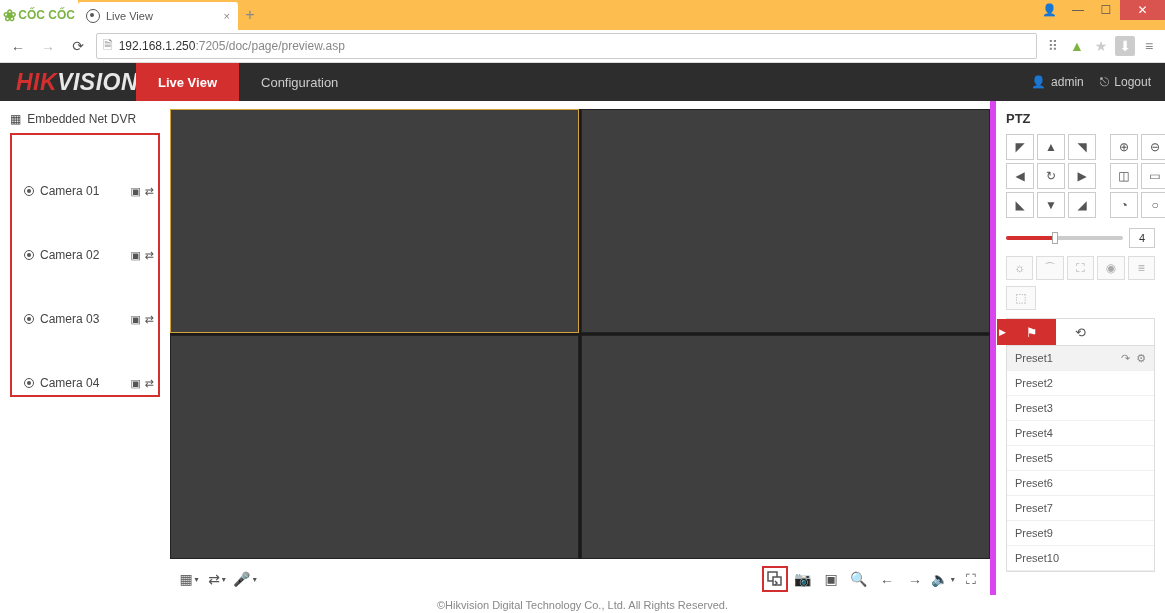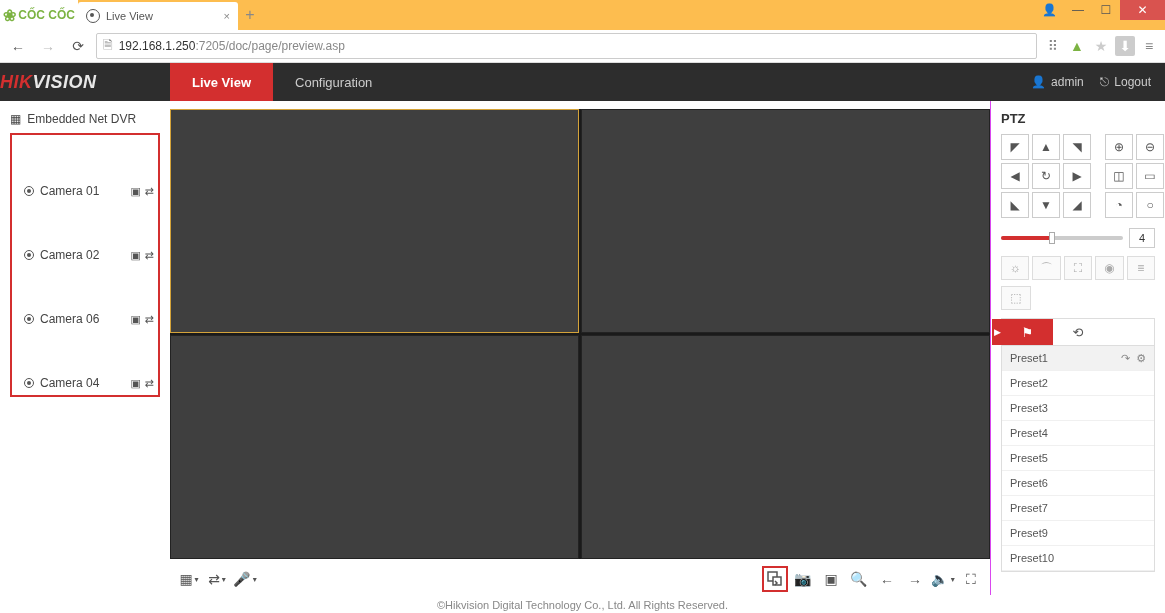--- a/index.html
+++ b/index.html
@@ -24,21 +24,21 @@
   .nav-btn.disabled { color: #bbb; }
   .url-bar { flex: 1; height: 26px; border: 1px solid #ccc; border-radius: 2px; display: flex; align-items: center; padding: 0 6px; gap: 6px; color: #555; }
   .url-bar .page-icon { color: #888; font-size: 12px; }
   .url-bar .host { color: #333; }
   .url-bar .rest { color: #888; }
   .toolbar-right { display: flex; gap: 4px; align-items: center; }
   .toolbar-icon { width: 20px; height: 20px; display: flex; align-items: center; justify-content: center; color: #888; font-size: 14px; }
   
   
   .app-header { height: 38px; background: #2d2d2d; display: flex; align-items: stretch; }
-  .brand { width: 170px; display: flex; align-items: center; padding-left: 0; font-size: 18px; font-weight: bold; font-style: italic; letter-spacing: 0.5px; }
+  .brand { width: 136px; display: flex; align-items: center; padding-left: 16px; font-size: 23px; font-weight: bold; font-style: italic; letter-spacing: 0.5px; }
   .brand .hik { color: #d32f2f; }
   .brand .vision { color: #e8e8e8; }
   .nav-tab { padding: 0 22px; display: flex; align-items: center; color: #ccc; font-size: 13px; cursor: pointer; }
   .nav-tab.active { background: #d32f2f; color: #fff; font-weight: bold; }
   .header-right { margin-left: auto; display: flex; align-items: center; padding-right: 14px; gap: 16px; color: #ccc; font-size: 12px; }
   .header-right .item { display: flex; align-items: center; gap: 5px; cursor: pointer; }
   
   
   .main { display: flex; height: 494px; }
   
@@ -56,21 +56,21 @@
   .video-cell.selected { border: 1px solid #d4a33a; }
   
   .video-toolbar { height: 32px; display: flex; align-items: center; padding: 0 6px; gap: 2px; }
   .vt-btn { min-width: 26px; height: 26px; display: flex; align-items: center; justify-content: center; color: #555; font-size: 14px; cursor: pointer; position: relative; }
   .vt-btn .caret { font-size: 8px; margin-left: 2px; color: #555; }
   .vt-spacer { flex: 1; }
   .vt-btn.boxed { border: 2px solid #d32f2f; }
   .footer { text-align: center; font-size: 11px; color: #888; padding: 4px 0; }
   
   
-  .ptz-panel { width: 175px; padding: 6px 10px 0 10px; border-left: 1px solid #d946ef; }
+  .ptz-panel { width: 175px; padding: 6px 10px 0 10px; border-left: 6px solid #d946ef; }
   .ptz-title { font-weight: bold; font-size: 13px; padding: 4px 0 8px 0; }
   .ptz-grid { display: grid; grid-template-columns: repeat(3, 28px) 8px repeat(2, 28px); grid-template-rows: repeat(3, 26px); gap: 3px; }
   .ptz-btn { border: 1px solid #ccc; display: flex; align-items: center; justify-content: center; font-size: 12px; color: #555; cursor: pointer; background: #fff; }
   .ptz-gap { }
   
   .ptz-slider-row { display: flex; align-items: center; gap: 6px; margin: 10px 0 8px 0; }
   .ptz-slider { flex: 1; height: 4px; background: #ccc; position: relative; border-radius: 2px; }
   .ptz-slider .fill { position: absolute; left: 0; top: 0; height: 100%; width: 42%; background: #d32f2f; border-radius: 2px; }
   .ptz-slider .thumb { position: absolute; left: 42%; top: -4px; width: 6px; height: 12px; background: #fff; border: 1px solid #aaa; margin-left: -3px; }
   .ptz-speed-val { width: 26px; height: 20px; border: 1px solid #ccc; display: flex; align-items: center; justify-content: center; font-size: 11px; }
@@ -170,21 +170,21 @@
       <div class="cam-row">
         <span class="rec-dot"></span>
         <span>Camera 02</span>
         <span class="actions">
             <span>▣</span>
             <span>⇄</span>
           </span>
       </div>
       <div class="cam-row">
         <span class="rec-dot"></span>
-        <span>Camera 06</span>
+        <span>Camera 03</span>
         <span class="actions">
             <span>▣</span>
             <span>⇄</span>
           </span>
       </div>
       <div class="cam-row">
         <span class="rec-dot"></span>
         <span>Camera 04</span>
         <span class="actions">
             <span>▣</span>

